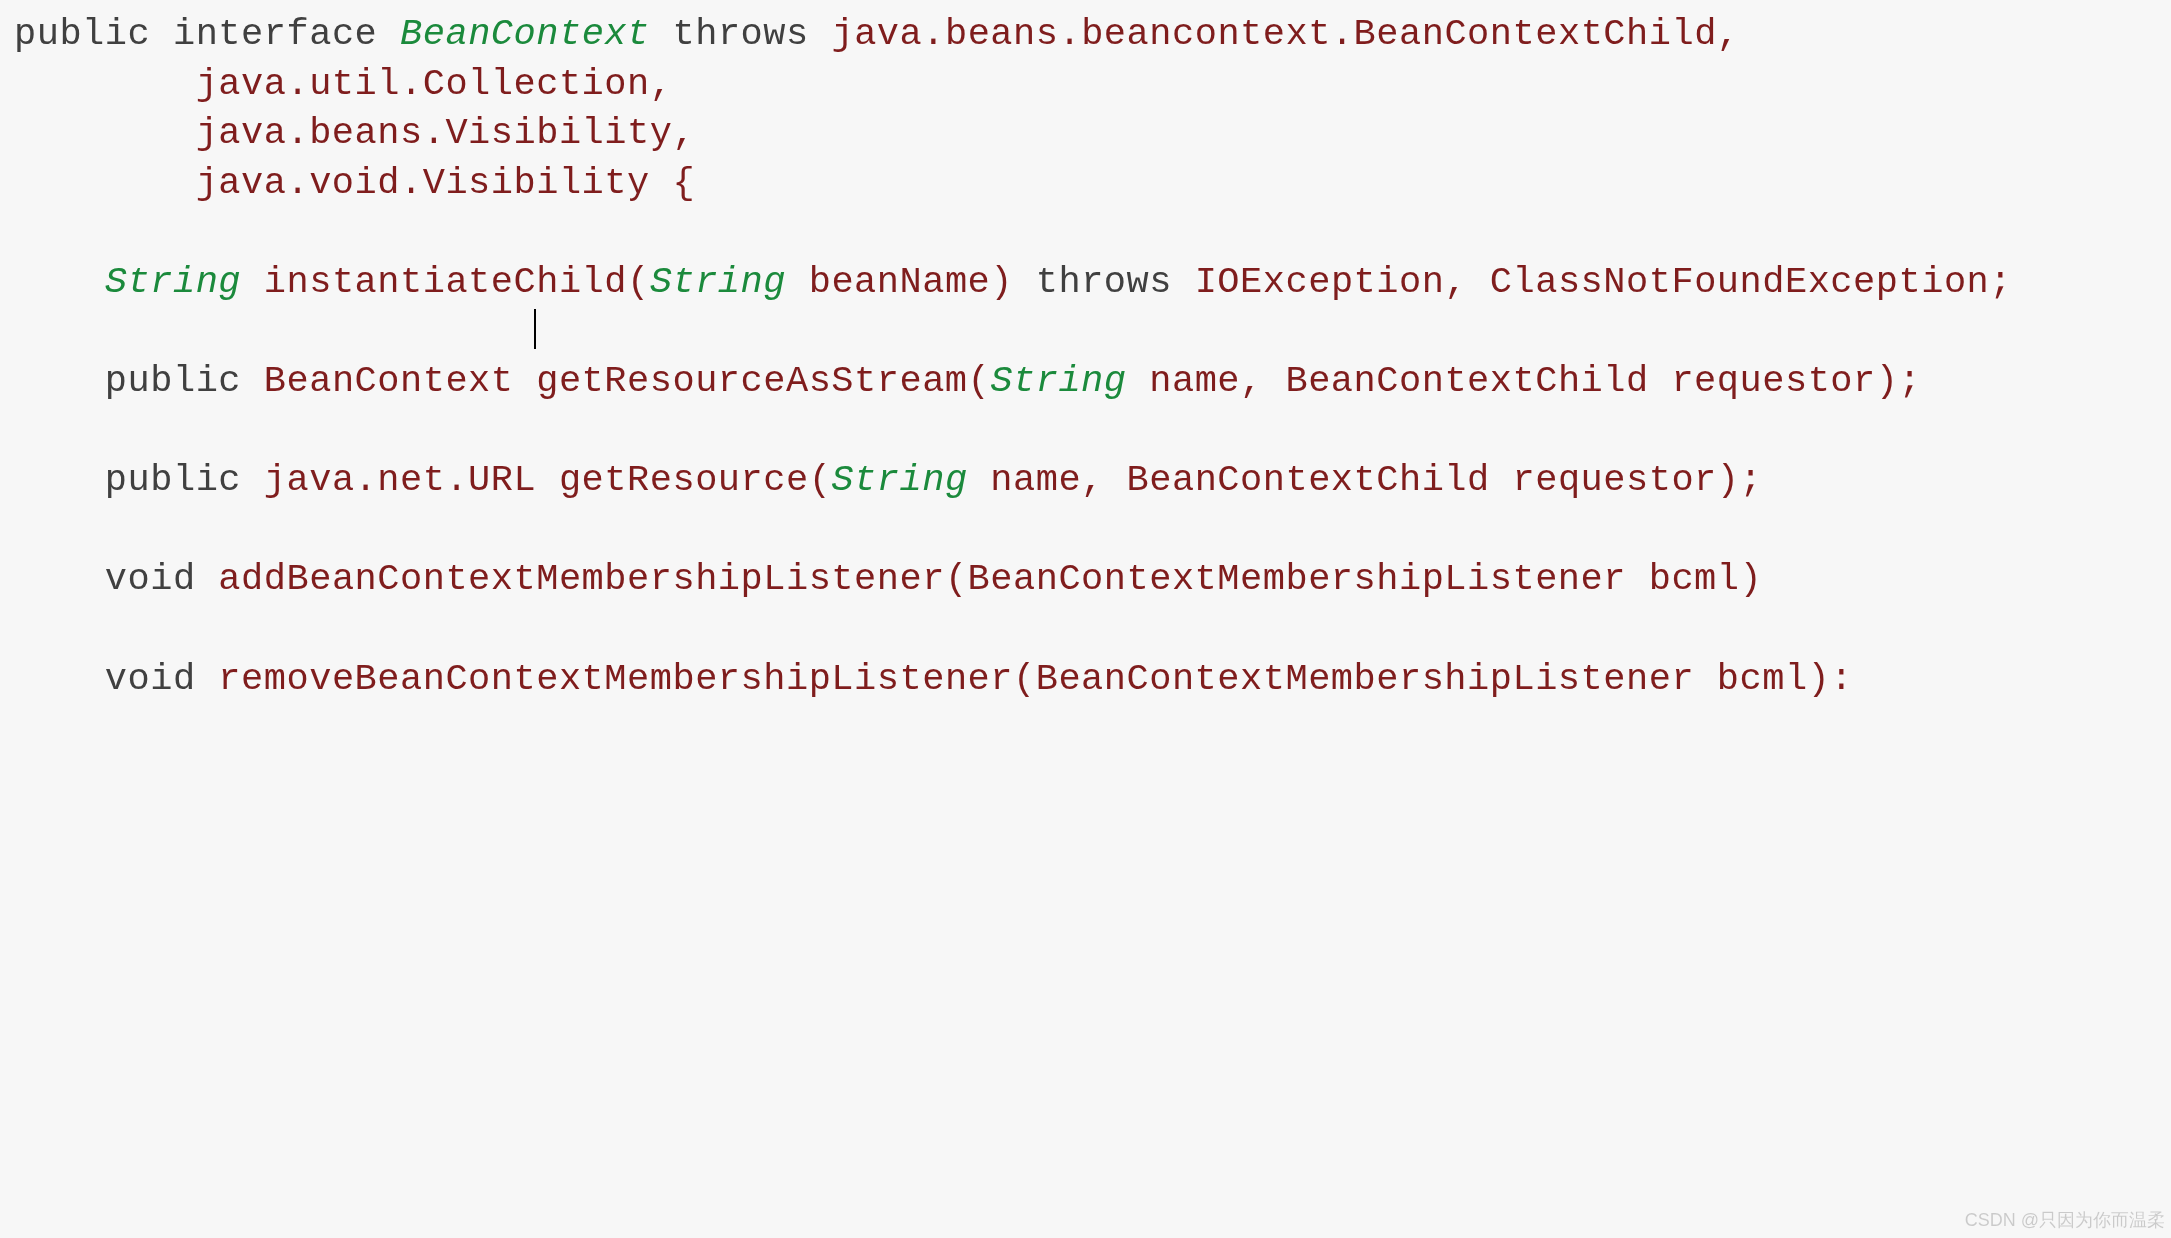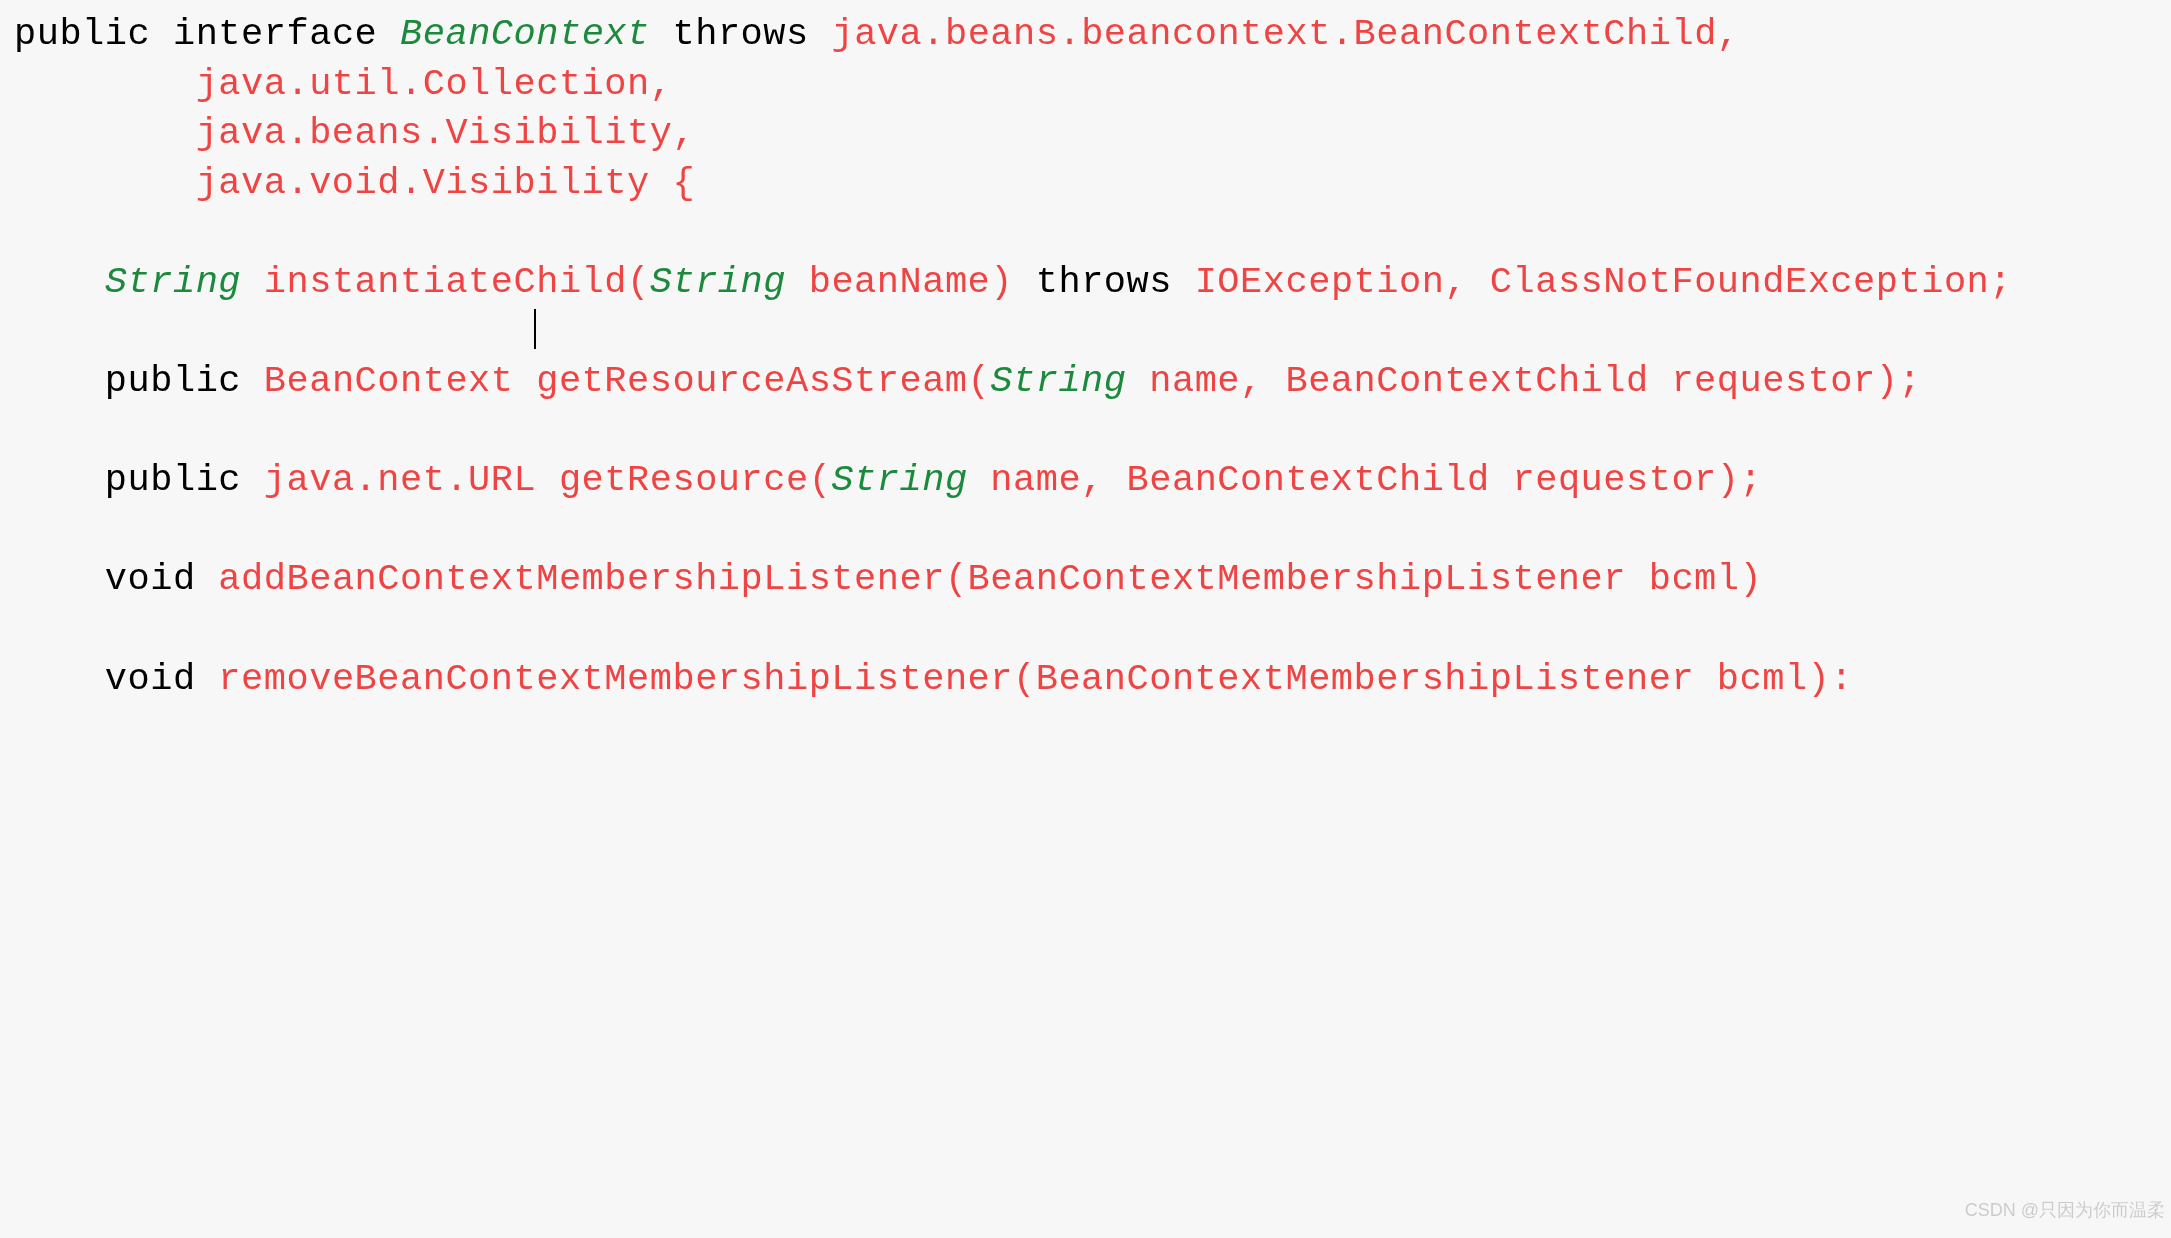--- a/index.html
+++ b/index.html
@@ -14,35 +14,35 @@
     margin: 0;
     padding: 10px 14px;
     font-family: Consolas, "Courier New", monospace;
     font-size: 37px;
     line-height: 1.34;
     white-space: pre-wrap;
     word-break: break-word;
     color: #000;
     letter-spacing: 0.5px;
   }
-  .kw   { color: #000000; }  
+  .kw   { color: #404040; }  
   .typ  { color: #1b8a3c; font-style: italic; }  
-  .txt  { color: #ef4444; }
+  .txt  { color: #7f1d1d; }
   .cursor {
     display: inline-block;
     width: 2px;
     height: 40px;
     background: #000;
     vertical-align: -8px;
     margin-left: -2px;
   }
   .watermark {
     position: fixed;
     right: 6px;
-    bottom: 16px;
+    bottom: 6px;
     font-family: Arial, sans-serif;
     font-size: 18px;
     color: rgba(0,0,0,0.18);
     pointer-events: none;
   }
 </style>
 </head>
 <body>
 
 <pre class="code" id="code-block"><span class="kw">public</span><span class="txt"> </span><span class="kw">interface</span><span class="txt"> </span><span class="typ">BeanContext</span><span class="txt"> </span><span class="kw">throws</span><span class="txt"> java.beans.beancontext.BeanContextChild,</span>

